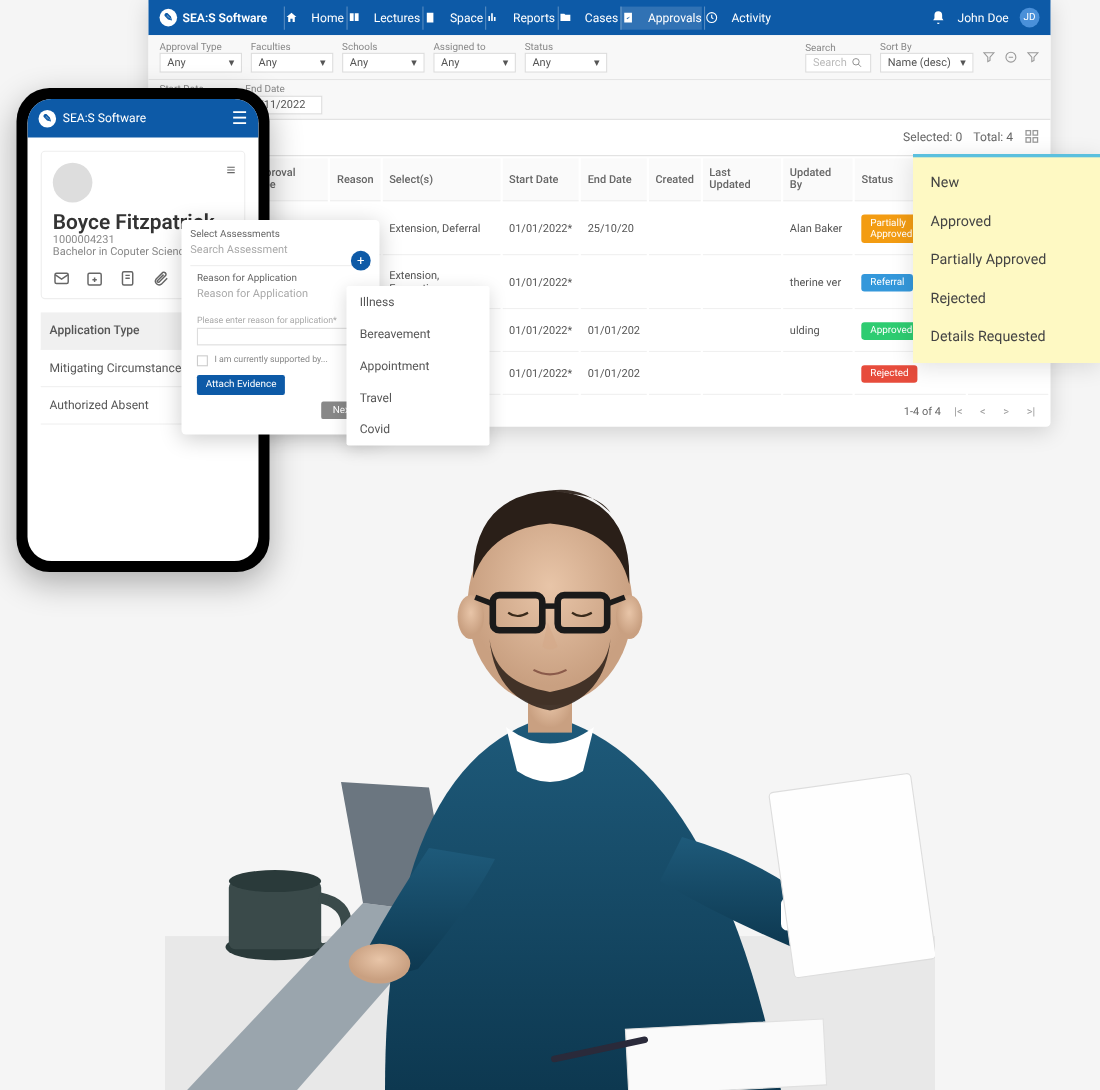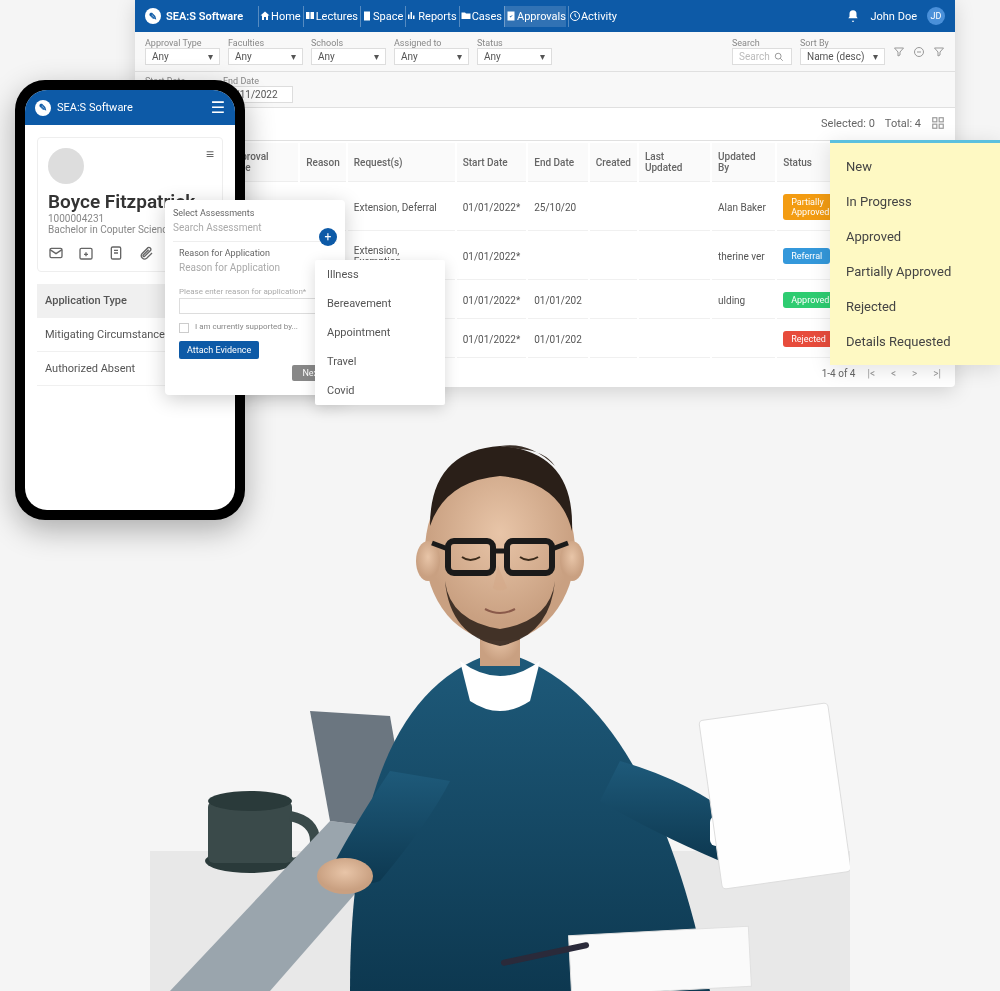--- a/index.html
+++ b/index.html
@@ -2,21 +2,21 @@
 <html><head>
 <meta charset="utf-8">
 <style>
 *{box-sizing:border-box;margin:0;padding:0;font-family:-apple-system,BlinkMacSystemFont,"Segoe UI",Roboto,sans-serif}
 body{width:1000px;height:991px;background:#f5f5f5;position:relative;overflow:hidden}
 .desktop{position:absolute;top:0;left:135px;width:820px;background:#fff;box-shadow:0 4px 20px rgba(0,0,0,.15);border-radius:4px}
 .topbar{background:#0d5aa7;color:#fff;display:flex;align-items:center;height:32px;padding:0 10px;font-size:11px}
 .logo{display:flex;align-items:center;gap:5px;font-weight:600;margin-right:15px}
 .logo-icon{width:16px;height:16px;background:#fff;border-radius:50%;display:flex;align-items:center;justify-content:center;color:#0d5aa7;font-size:10px;font-weight:bold}
 .nav{display:flex;gap:2px;flex:1}
-.nav-item{display:flex;align-items:center;gap:0;padding:4px 0;border-left:1px solid rgba(255,255,255,.3);cursor:pointer}
+.nav-item{display:flex;align-items:center;gap:12px;padding:4px 0;border-left:1px solid rgba(255,255,255,.3);cursor:pointer}
 .nav-item svg{width:12px;height:12px;fill:#fff}
 .topbar-right{display:flex;align-items:center;gap:10px}
 .avatar{width:18px;height:18px;background:#4a90d9;border-radius:50%;display:flex;align-items:center;justify-content:center;font-size:9px}
 .filters{background:#f8f8f8;padding:6px 10px;display:flex;gap:8px;align-items:center;border-bottom:1px solid #e0e0e0}
 .filter{display:flex;flex-direction:column;font-size:9px;color:#888}
 .filter-sel{background:#fff;border:1px solid #ddd;padding:2px 6px;font-size:10px;width:75px;display:flex;justify-content:space-between;align-items:center;color:#555}
 .filter-sel.wide{width:85px}
 .filters-right{margin-left:auto;display:flex;gap:8px;align-items:center}
 .search-box{background:#fff;border:1px solid #ddd;padding:2px 6px;font-size:10px;width:60px;display:flex;align-items:center;gap:4px}
 .funnel{width:12px;height:12px;color:#999}
@@ -235,21 +235,21 @@
         </svg>
     </div>
   </div>
   <table class="table">
     <thead>
         <tr>
       <th style="width:20px"><input type="checkbox" style=""></th>
       <th></th>
       <th>Approval Type</th>
       <th>Reason</th>
-      <th>Request(s)</th>
+      <th>Select(s)</th>
       <th>Start Date</th>
       <th>End Date</th>
       <th>Created</th>
       <th>Last Updated</th>
       <th>Updated By</th>
       <th>Status</th>
       <th>Assigned to</th>
     </tr>
       </thead>
     <tbody id="table-body">
@@ -385,21 +385,20 @@
       <div>Illness</div>
       <div>Bereavement</div>
       <div>Appointment</div>
       <div>Travel</div>
       <div>Covid</div>
     </div>
 </div>
 
 <div class="status-card" id="status-list">
     <div>New</div>
-    <div>In Progress</div>
     <div>Approved</div>
     <div>Partially Approved</div>
     <div>Rejected</div>
     <div>Details Requested</div>
   </div>
 
 <div class="person">
 <svg viewBox="0 0 700 700">
   <defs>
     <radialGradient id="skin" cx="50%" cy="40%">

